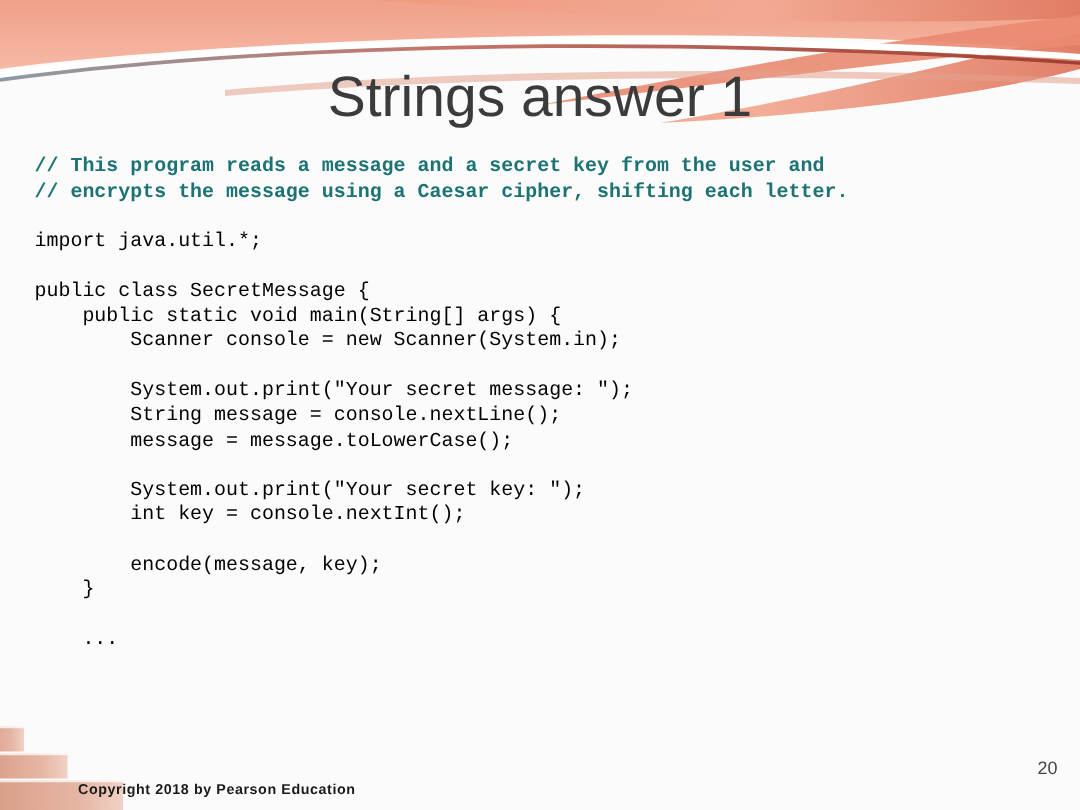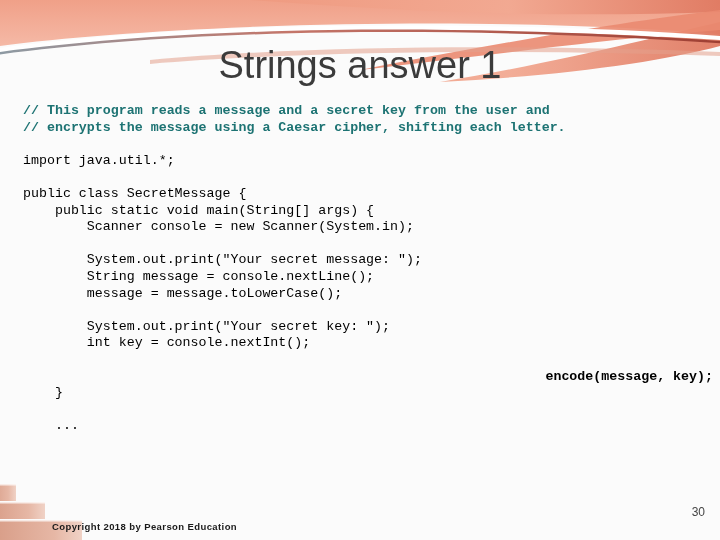--- a/index.html
+++ b/index.html
@@ -57,21 +57,21 @@
     left: 23px;
     width: 690px;
     font-family: "Liberation Mono", "DejaVu Sans Mono", monospace;
     font-size: 13.3px;
     line-height: 16.6px;
     color: #000000;
     white-space: pre;
   }
   .code-line { display: block; min-height: 16.6px; }
   .code-line.cmt  { color: #1d7373; font-weight: bold; }
-  .code-line.bold { font-weight: bold; text-align: right; }
+  .code-line.bold { font-weight: normal; }
   .code-line.blank { height: 16.6px; }
 
   
   .copyright {
     position: absolute;
     left: 52px;
     bottom: 8px;
     font-size: 9.5px;
     font-weight: bold;
     color: #1a1a1a;
@@ -139,15 +139,15 @@
     <rect x="-10" y="6" width="26" height="17" fill="url(#gstep)"></rect>
     <rect x="-10" y="24" width="55" height="17" fill="url(#gstep)"></rect>
     <rect x="-10" y="42" width="92" height="20" fill="url(#gstep)"></rect>
     <rect x="-10" y="6" width="26" height="1.5" fill="#ffffff" opacity="0.75"></rect>
     <rect x="-10" y="24" width="55" height="1.5" fill="#ffffff" opacity="0.75"></rect>
     <rect x="-10" y="42" width="92" height="1.5" fill="#ffffff" opacity="0.75"></rect>
   </svg>
 
   <div class="copyright">Copyright 2018 by Pearson Education</div>
 
-  <div class="page-number">30</div>
+  <div class="page-number">20</div>
 
 </div>
 
 </body></html>

